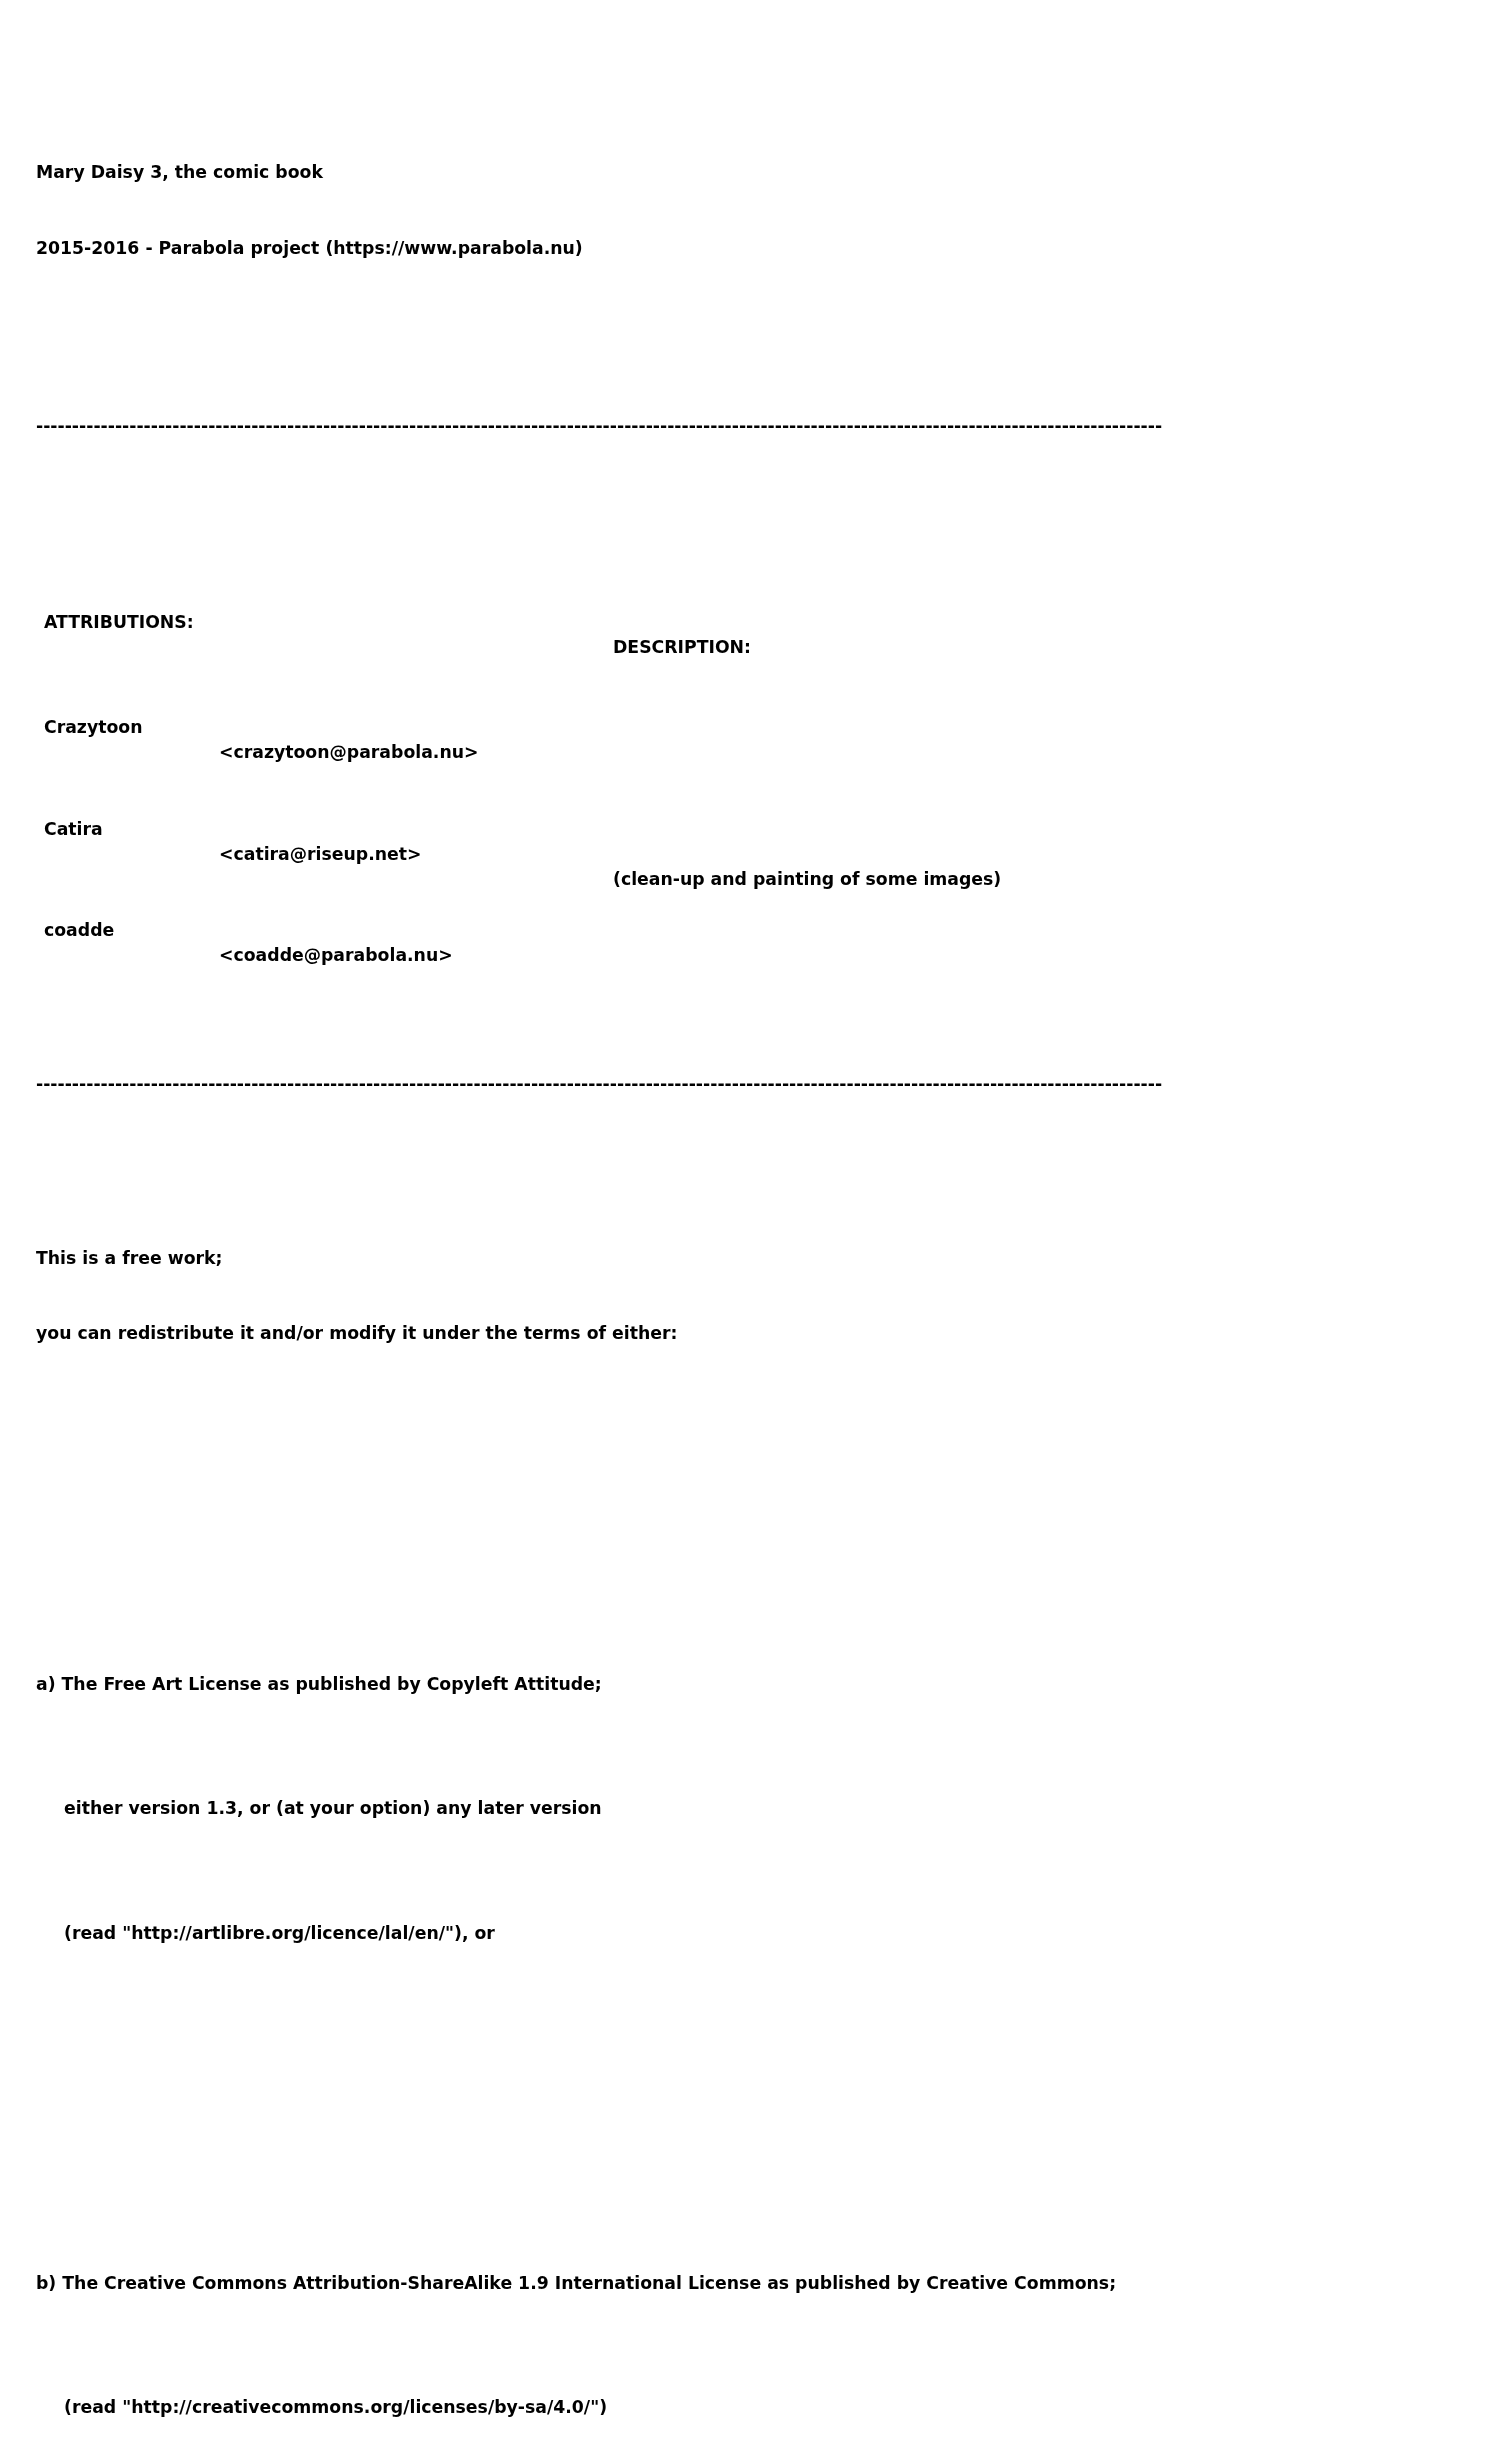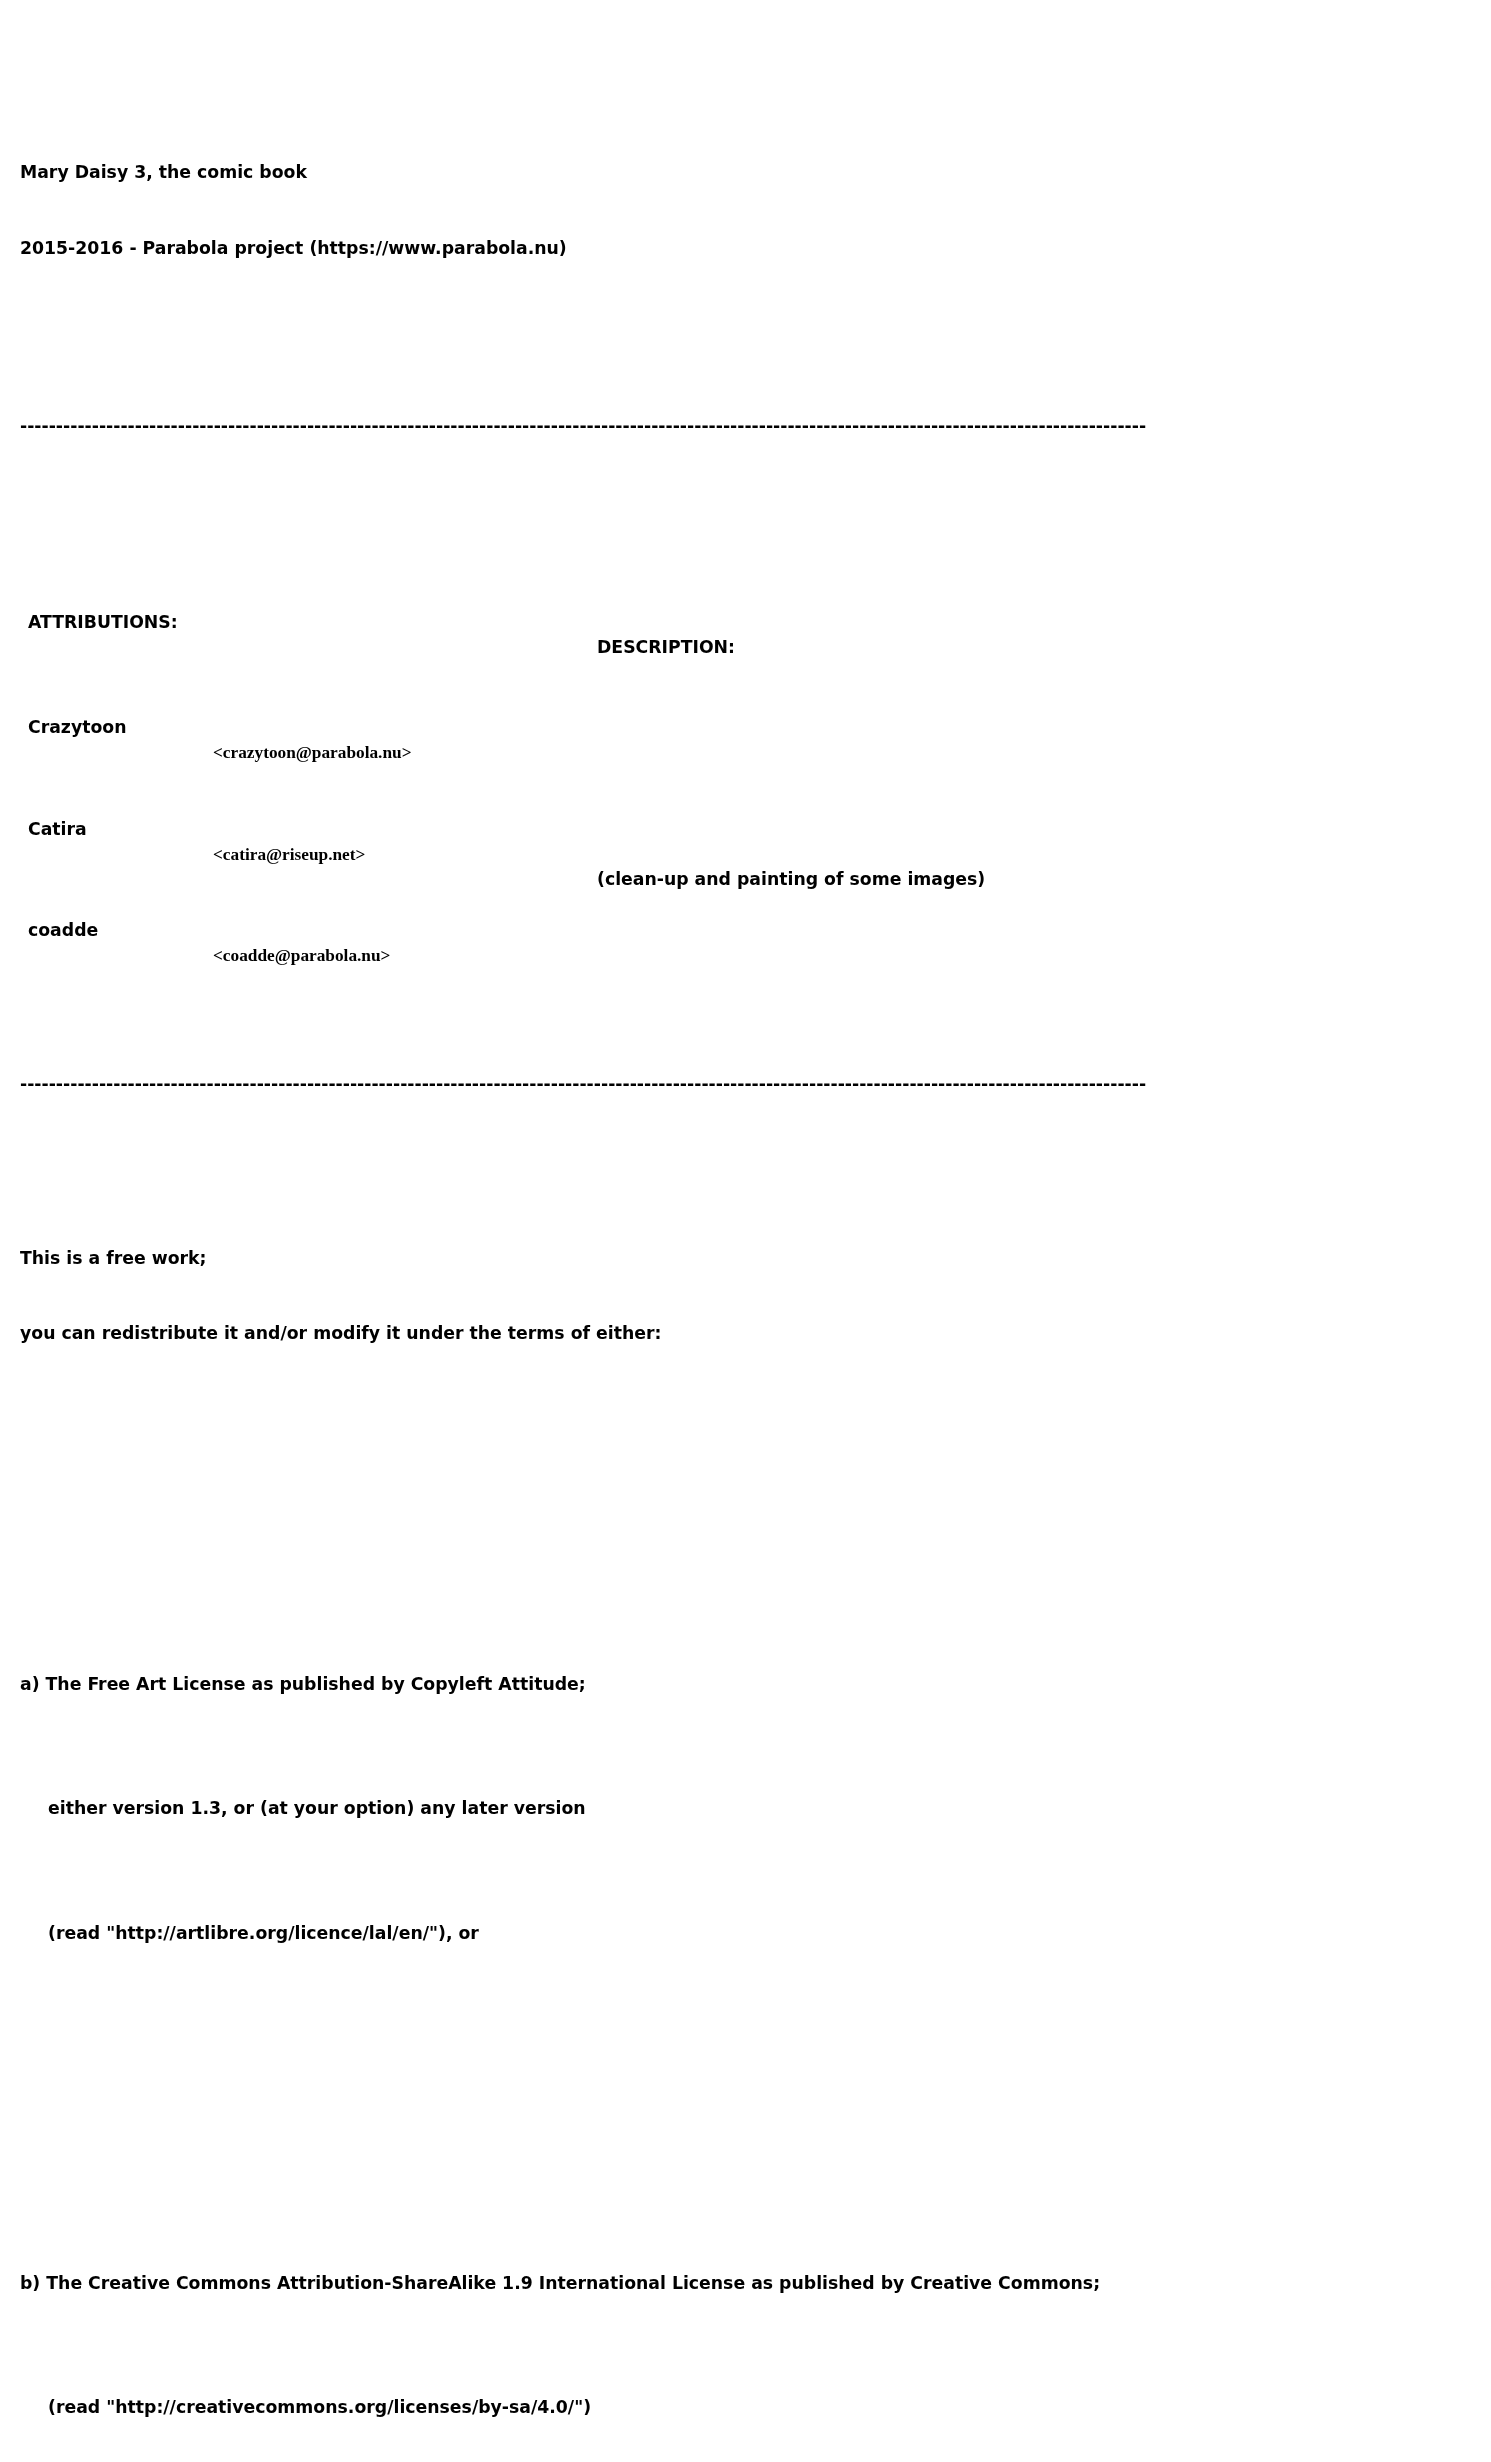--- a/index.html
+++ b/index.html
@@ -12,21 +12,21 @@
     height: 2462px;
     font-family: "DejaVu Sans", sans-serif;
     color: #000000;
     -webkit-font-smoothing: antialiased;
   }
   .page {
     position: relative;
     width: 1491px;
     height: 2462px;
     box-sizing: border-box;
-    padding: 35px 36px 0 20px;
+    padding: 35px 36px 0 36px;
   }
   .doc {
     font-size: 17.3px;
     font-weight: bold;
     line-height: 1.45;
     white-space: pre;
   }
   .title-block {
     margin-top: 0;
   }
@@ -56,22 +56,21 @@
     white-space: pre;
     position: relative;
     height: 26px;
   }
   .col-a {
     position: absolute;
     left: 8px;
   }
   .col-b {
     position: absolute;
-    left: 193px;
-    font-family: Liberation Serif, serif;
+    left: 183px;
   }
   .col-c {
     position: absolute;
     left: 577px;
   }
   .heading-row {
     height: 30.5px;
   }
   .block {
     display: block;

